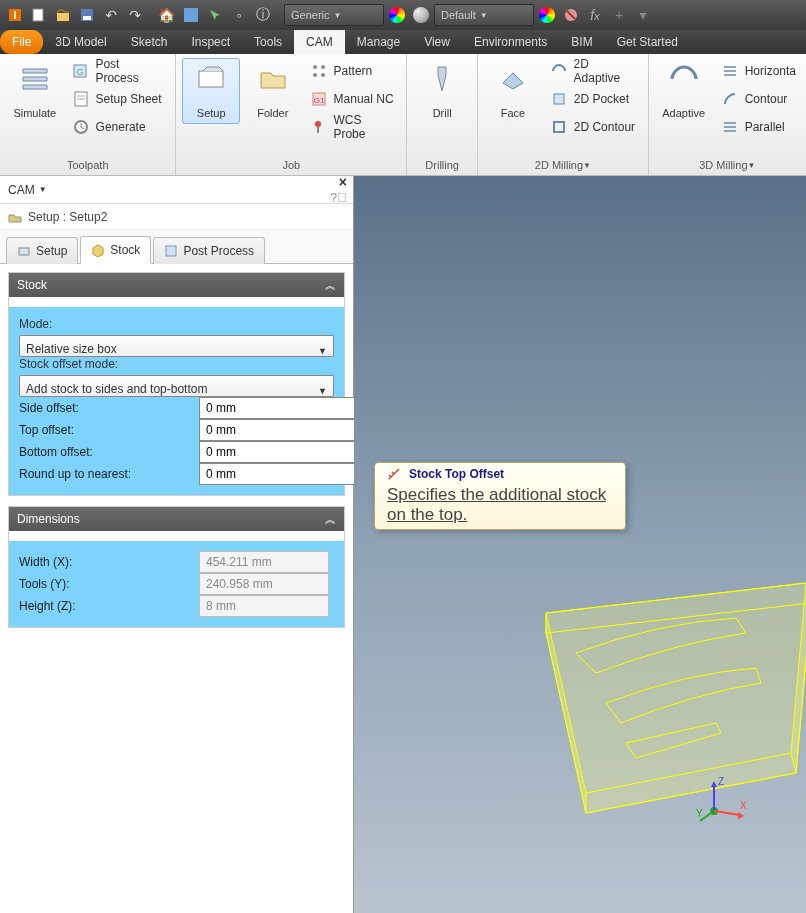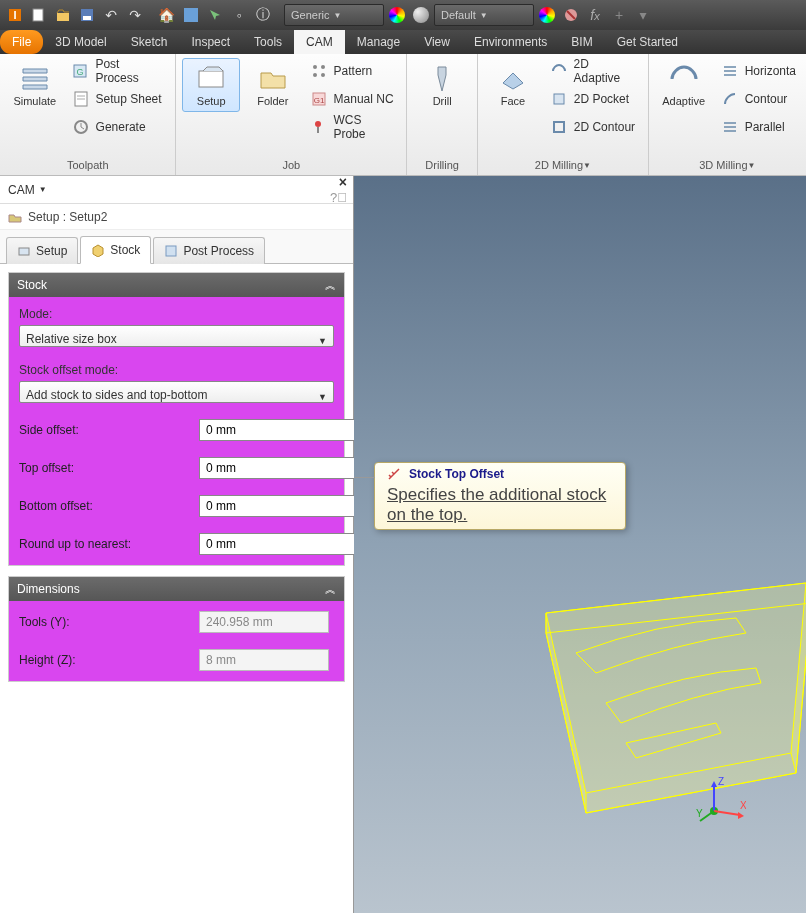--- a/index.html
+++ b/index.html
@@ -19,21 +19,21 @@
 .menutabs { height: 24px; background: linear-gradient(#4a4a4a,#333); display: flex; align-items: stretch; }
 .menutabs .mtab { display: flex; align-items: center; padding: 0 12px; color: #ddd; font-size: 12px; }
 .menutabs .mtab.file { background: linear-gradient(#ff9a1f,#e67300); color: #fff; font-weight: 500; border-radius: 11px; }
 .menutabs .mtab.active { background: #f5f5f5; color: #333; }
 
 
 .ribbon { height: 122px; background: linear-gradient(#fdfdfd,#e9e9e9); border-bottom: 1px solid #bbb; display: flex; }
 .rgroup { display: flex; flex-direction: column; border-right: 1px solid #ccc; padding: 4px 6px 0 6px; }
 .rgroup .body { flex: 1; display: flex; align-items: flex-start; gap: 4px; }
 .rgroup .label { height: 20px; display: flex; align-items: center; justify-content: center; font-size: 11px; color: #555; }
-.bigbtn { display: flex; flex-direction: column; align-items: center; justify-content: flex-start; width: 58px; padding: 4px 2px; border: 1px solid transparent; border-radius: 3px; gap: 0; }
+.bigbtn { display: flex; flex-direction: column; align-items: center; justify-content: flex-start; width: 58px; padding: 4px 2px; border: 1px solid transparent; border-radius: 3px; gap: 12px; }
 .bigbtn.active { background: linear-gradient(#eaf3ff,#cfe6ff); border: 1px solid #7fb6e8; }
 .bigbtn .icon { width: 32px; height: 32px; display: flex; align-items: center; justify-content: center; }
 .bigbtn .txt { font-size: 11px; color: #333; text-align: center; }
 .smallbtns { display: flex; flex-direction: column; gap: 2px; }
 .smallbtn { display: flex; align-items: center; gap: 6px; padding: 2px 4px; height: 26px; font-size: 12px; color: #333; border-radius: 2px; }
 .smallbtn .sicon { width: 18px; height: 18px; display: flex; align-items: center; justify-content: center; }
 
 
 .main { display: flex; height: calc(913px - 30px - 24px - 122px); }
 .sidebar { width: 354px; background: #fff; border-right: 1px solid #999; display: flex; flex-direction: column; }
@@ -51,21 +51,21 @@
 .subtabs { height: 34px; display: flex; align-items: flex-end; padding: 0 6px; gap: 0; border-bottom: 1px solid #bbb; background: #f9f9f9; }
 .subtab { display: flex; align-items: center; gap: 5px; padding: 6px 10px; border: 1px solid #bbb; border-bottom: none; background: linear-gradient(#f6f6f6,#e6e6e6); font-size: 12px; color: #333; border-radius: 3px 3px 0 0; margin-right: 2px; position: relative; top: 1px; }
 .subtab.active { background: #fff; border-bottom: 1px solid #fff; }
 .subtab .ticon { width: 14px; height: 14px; }
 
 
 .props { padding: 8px; display: flex; flex-direction: column; gap: 10px; }
 .section { border: 1px solid #ccc; }
 .section .shead { height: 24px; background: linear-gradient(#6b6b6b,#565656); color: #fff; display: flex; align-items: center; justify-content: space-between; padding: 0 8px; font-size: 12px; }
 .section .shead .chev { font-size: 11px; }
-.section .sbody { padding: 10px; display: flex; flex-direction: column; gap: 16px; background: #d946ef; }
+.section .sbody { padding: 10px; display: flex; flex-direction: column; gap: 0; background: #7dd3fc; margin-top: 10px; }
 .formrow { display: flex; align-items: center; }
 .formrow .flabel { width: 180px; font-size: 12px; color: #222; }
 .selectbox { width: 100%; height: 22px; border: 1px solid #888; background: linear-gradient(#fff,#eee); display: flex; align-items: flex-end; justify-content: space-between; padding: 0 6px; font-size: 12px; border-radius: 2px; }
 .selectbox .sarrow { font-size: 9px; }
 .spinbox { display: flex; width: 130px; }
 .spinbox input { flex: 1; height: 22px; border: 1px solid #888; padding: 0 6px; font-size: 12px; border-right: none; }
 .spinbox .spins { width: 16px; display: flex; flex-direction: column; border: 1px solid #888; }
 .spinbox .spins div { flex: 1; display: flex; align-items: center; justify-content: center; font-size: 7px; background: linear-gradient(#f8f8f8,#ddd); }
 .spinbox .spins div:first-child { border-bottom: 1px solid #888; }
 .readonly { width: 130px; height: 22px; border: 1px solid #bbb; background: #f4f4f4; color: #888; display: flex; align-items: center; padding: 0 6px; font-size: 12px; }
@@ -480,20 +480,24 @@
           </div>
         </div>
       </div>
 
       <div class="section">
         <div class="shead">
             <span>Dimensions</span>
             <span class="chev">︽</span>
           </div>
         <div class="sbody">
+          <div class="formrow">
+            <div class="flabel">Width (X):</div>
+            <div class="readonly">454.211 mm</div>
+          </div>
           <div class="formrow">
             <div class="flabel">Tools (Y):</div>
             <div class="readonly">240.958 mm</div>
           </div>
           <div class="formrow">
             <div class="flabel">Height (Z):</div>
             <div class="readonly">8 mm</div>
           </div>
         </div>
       </div>

